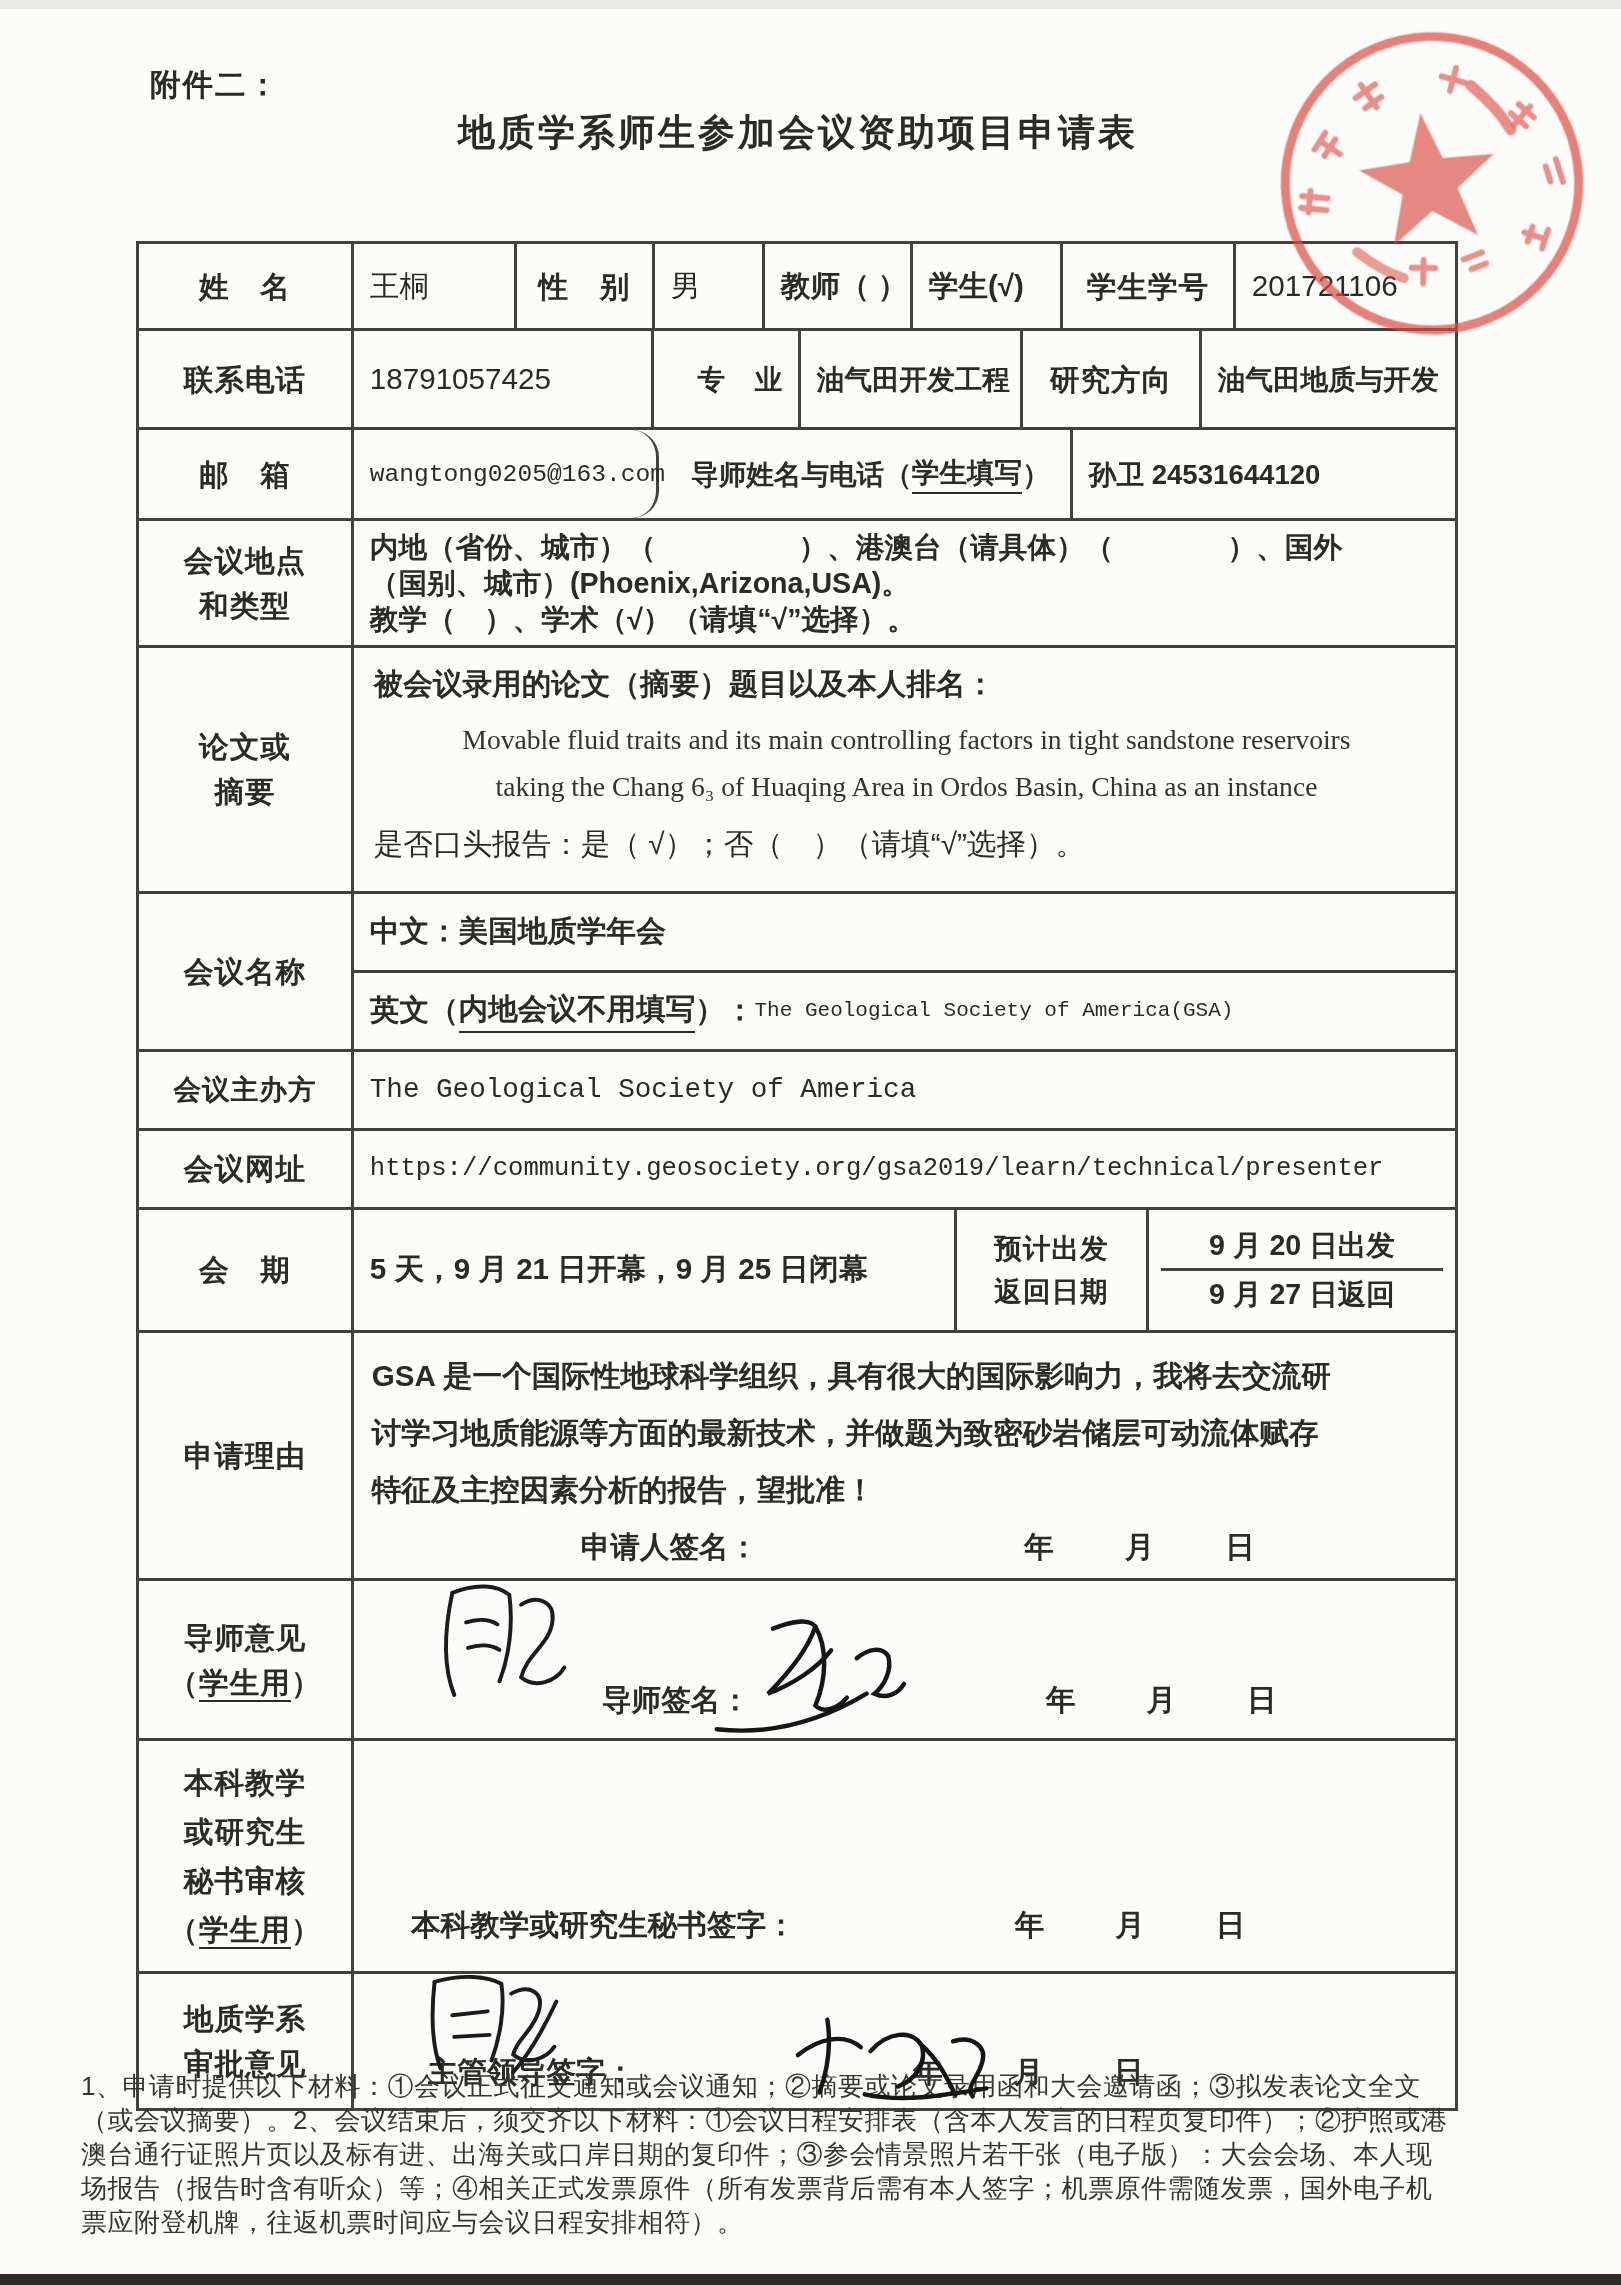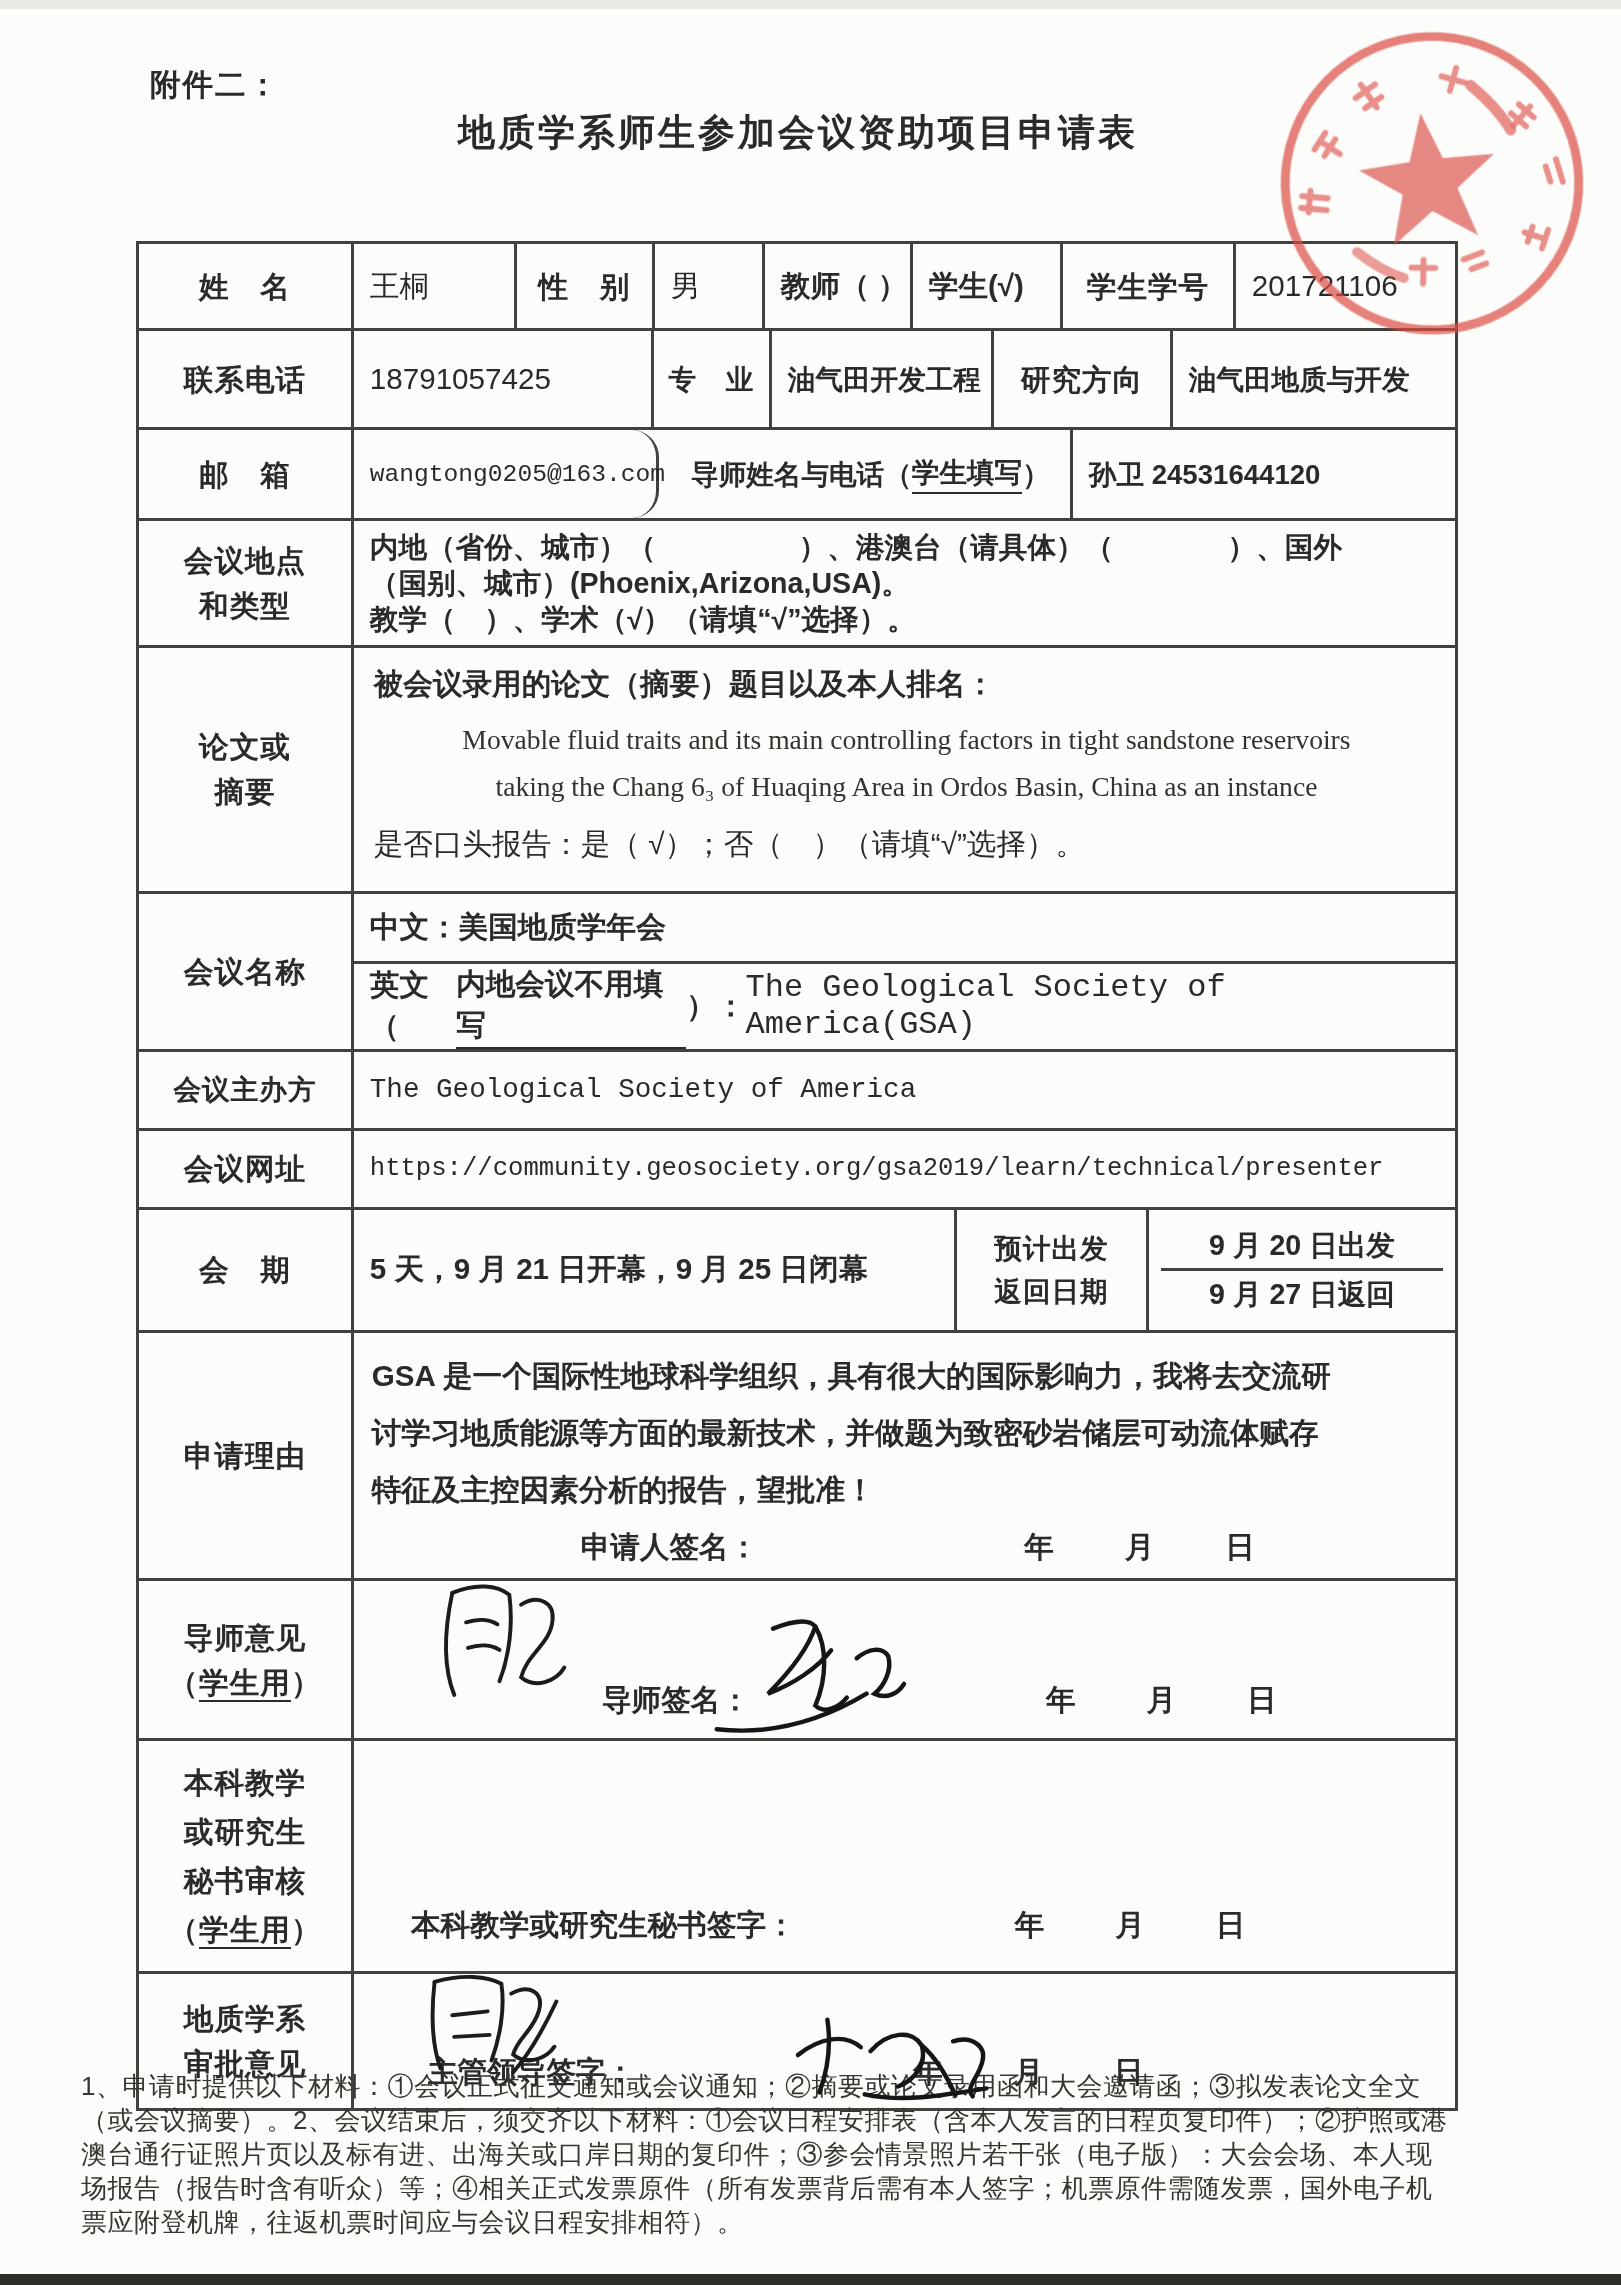--- a/index.html
+++ b/index.html
@@ -68,21 +68,21 @@
   .h-r13{min-height:134px;border-radius:8px;}
   
   .w218{width:215px;flex:0 0 215px;}
   .w165{width:163px;flex:0 0 163px;}
   .w140{width:138px;flex:0 0 138px;}
   .w112{width:110px;flex:0 0 110px;}
   .w150{width:148px;flex:0 0 148px;}
   .w152{width:150px;flex:0 0 150px;}
   .w176{width:173px;flex:0 0 173px;}
   .w305{width:300px;flex:0 0 300px;}
-  .w120{width:118px;flex:0 0 118px;}
+  .w120{width:118px;flex:0 0 118px;margin-left:29px;}
   .w225{width:222px;flex:0 0 222px;}
   .w182{width:179px;flex:0 0 179px;}
   .w310{width:305px;flex:0 0 305px;}
   .w420{width:414px;flex:0 0 414px;}
   .w612{width:603px;flex:0 0 603px;}
   .w195{width:192px;flex:0 0 192px;}
   .location-lines{padding:7.9px 15.8px;line-height:36px;font-weight:600;font-size:28.6px;}
   .paper-cell{padding:15.8px 9.9px 9.9px 13.8px;}
   .paper-heading{font-weight:700;font-size:29.6px;padding-left:5.9px;}
   .paper-en{font-size:27.6px;text-align:center;line-height:39px;color:#33332f;}
@@ -219,21 +219,21 @@
     <div class="cell grow" style="padding:0">
       <div class="stackcol">
         <div class="substack conf-zh">
           <span>中文：</span>
             <span>美国地质学年会</span>
         </div>
         <div class="substack">
           <span class="conf-en-label">英文（</span>
             <span class="conf-en-label u">内地会议不用填写</span>
             <span class="conf-en-label">）：</span>
-            <span class="mono" style="font-size:32px">The Geological Society of America(GSA)</span>
+            <span class="mono" style="font-size:21px">The Geological Society of America(GSA)</span>
         </div>
       </div>
     </div>
   </div>
 
   <div class="trow h-r7">
     <div class="cell lab w218" style="font-size:27.6px">会议主办方</div>
     <div class="cell val grow mono" style="font-size:27.6px">The Geological Society of America</div>
   </div>
 

